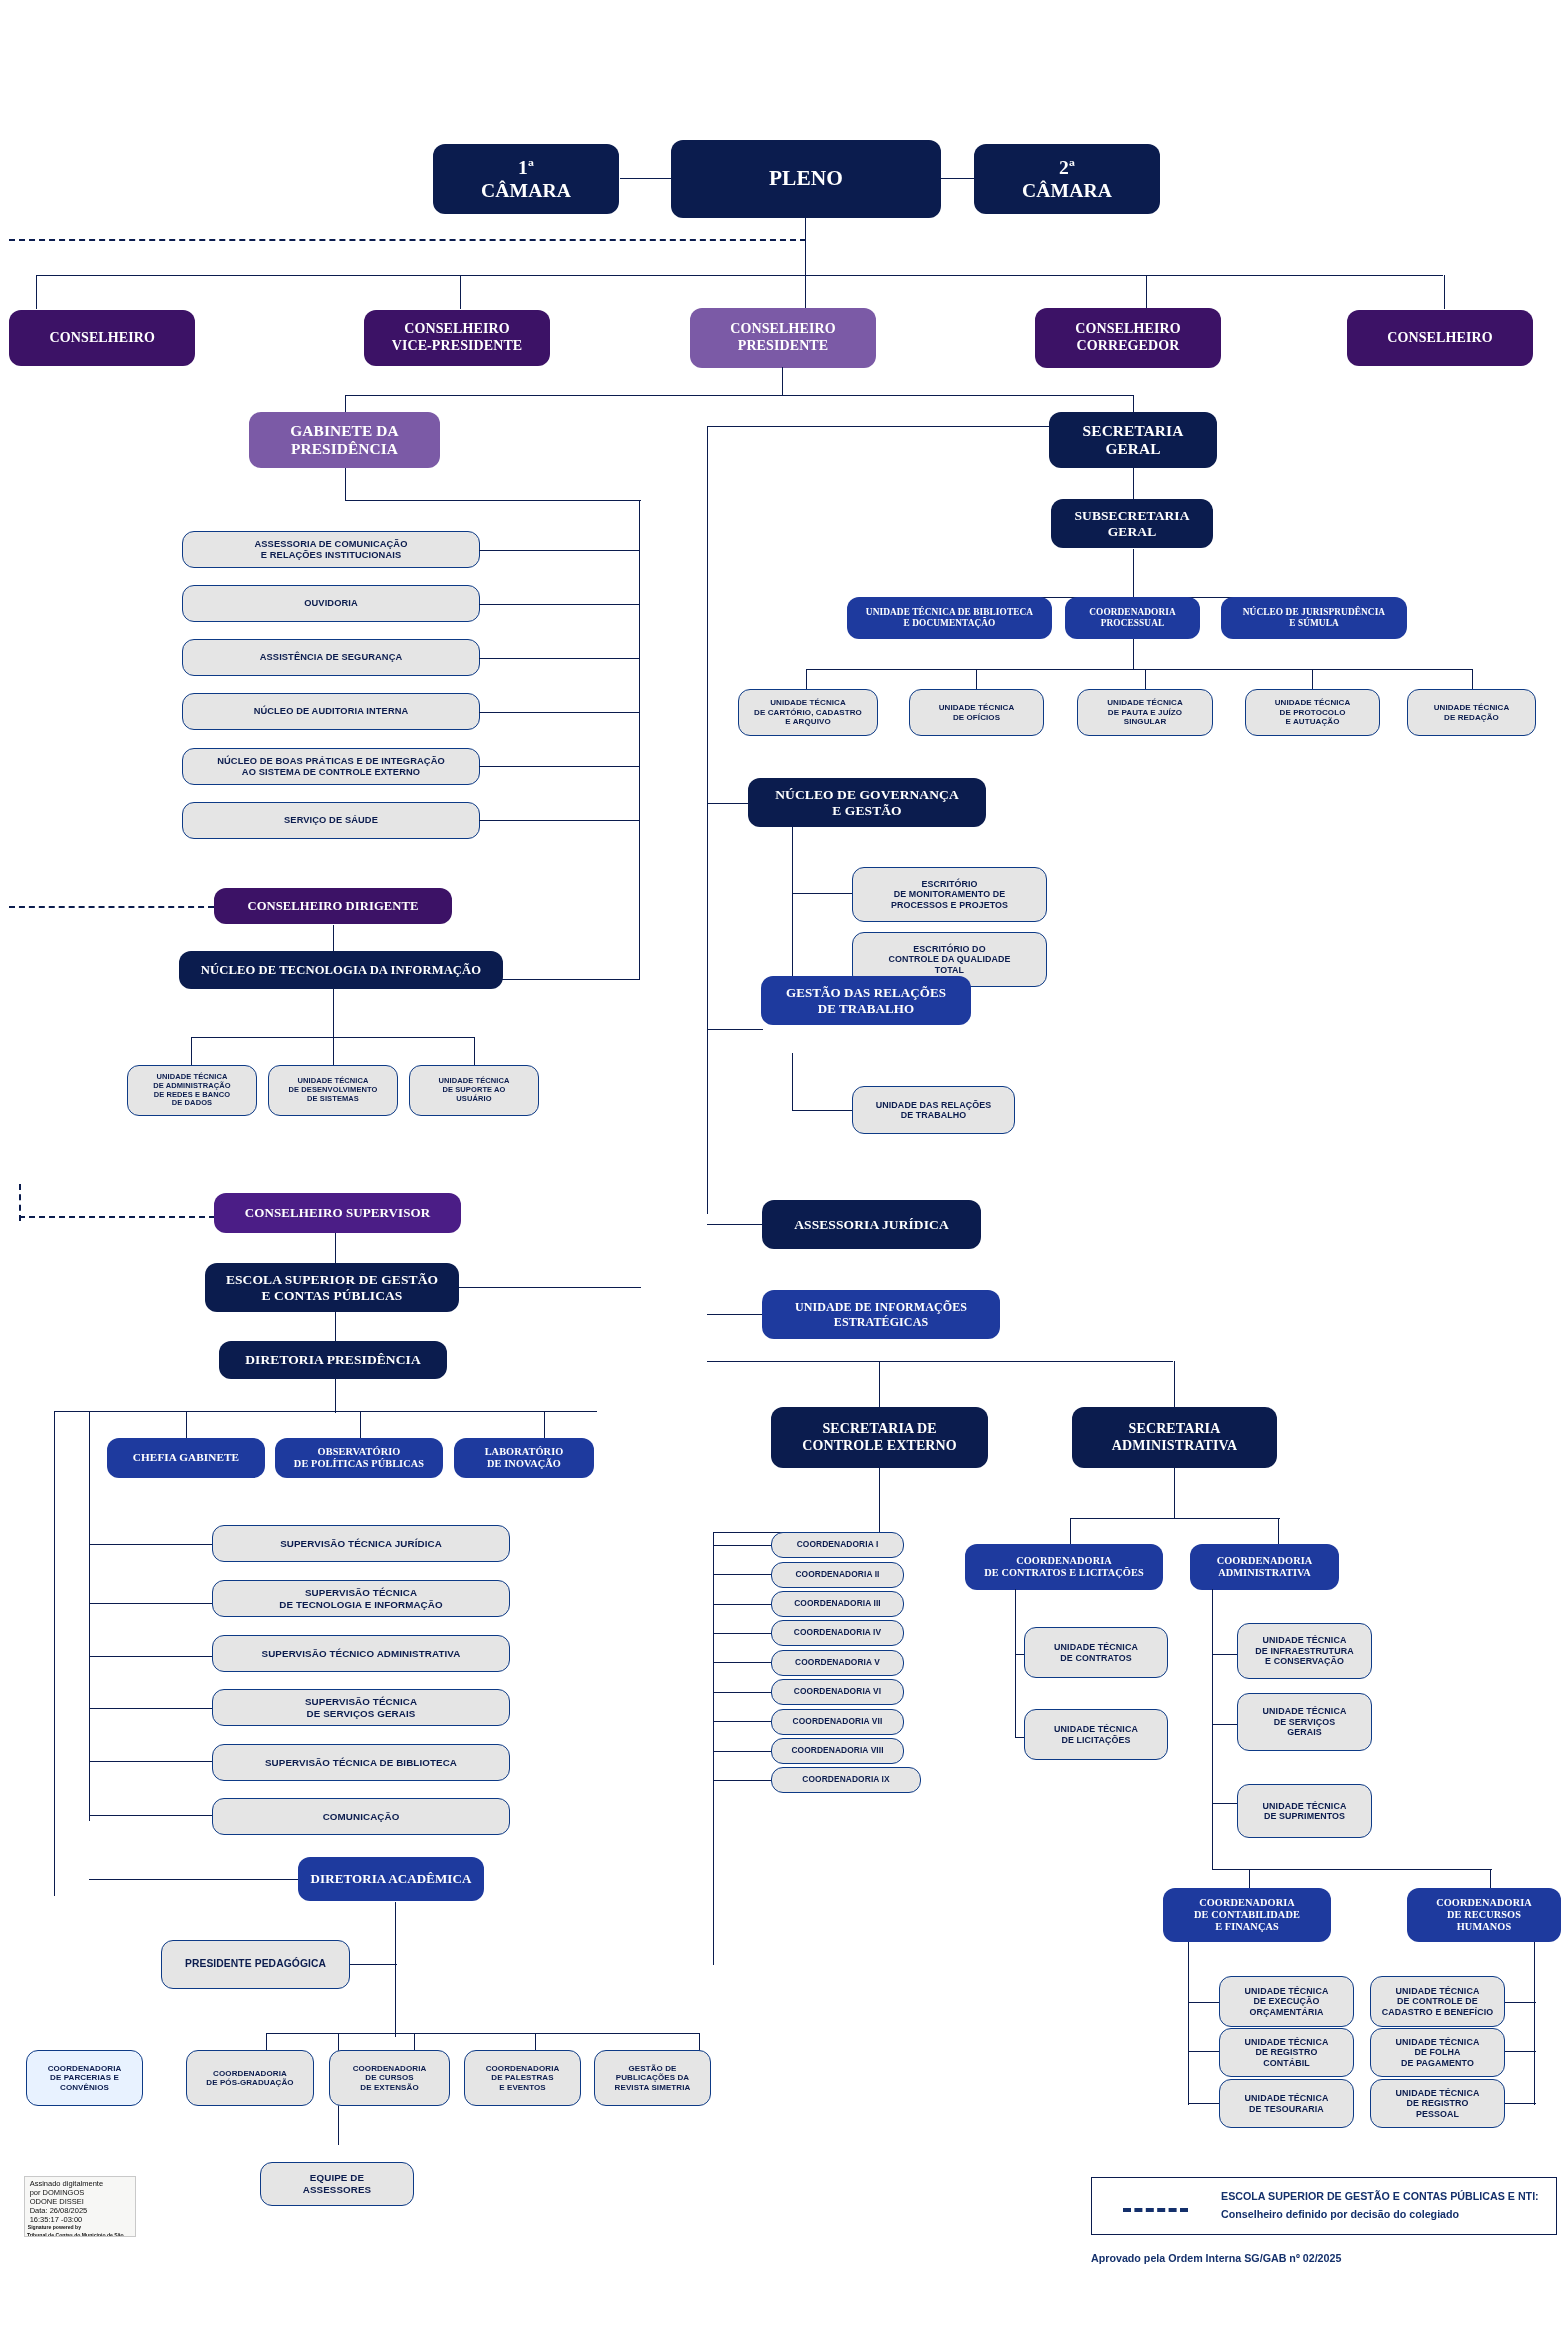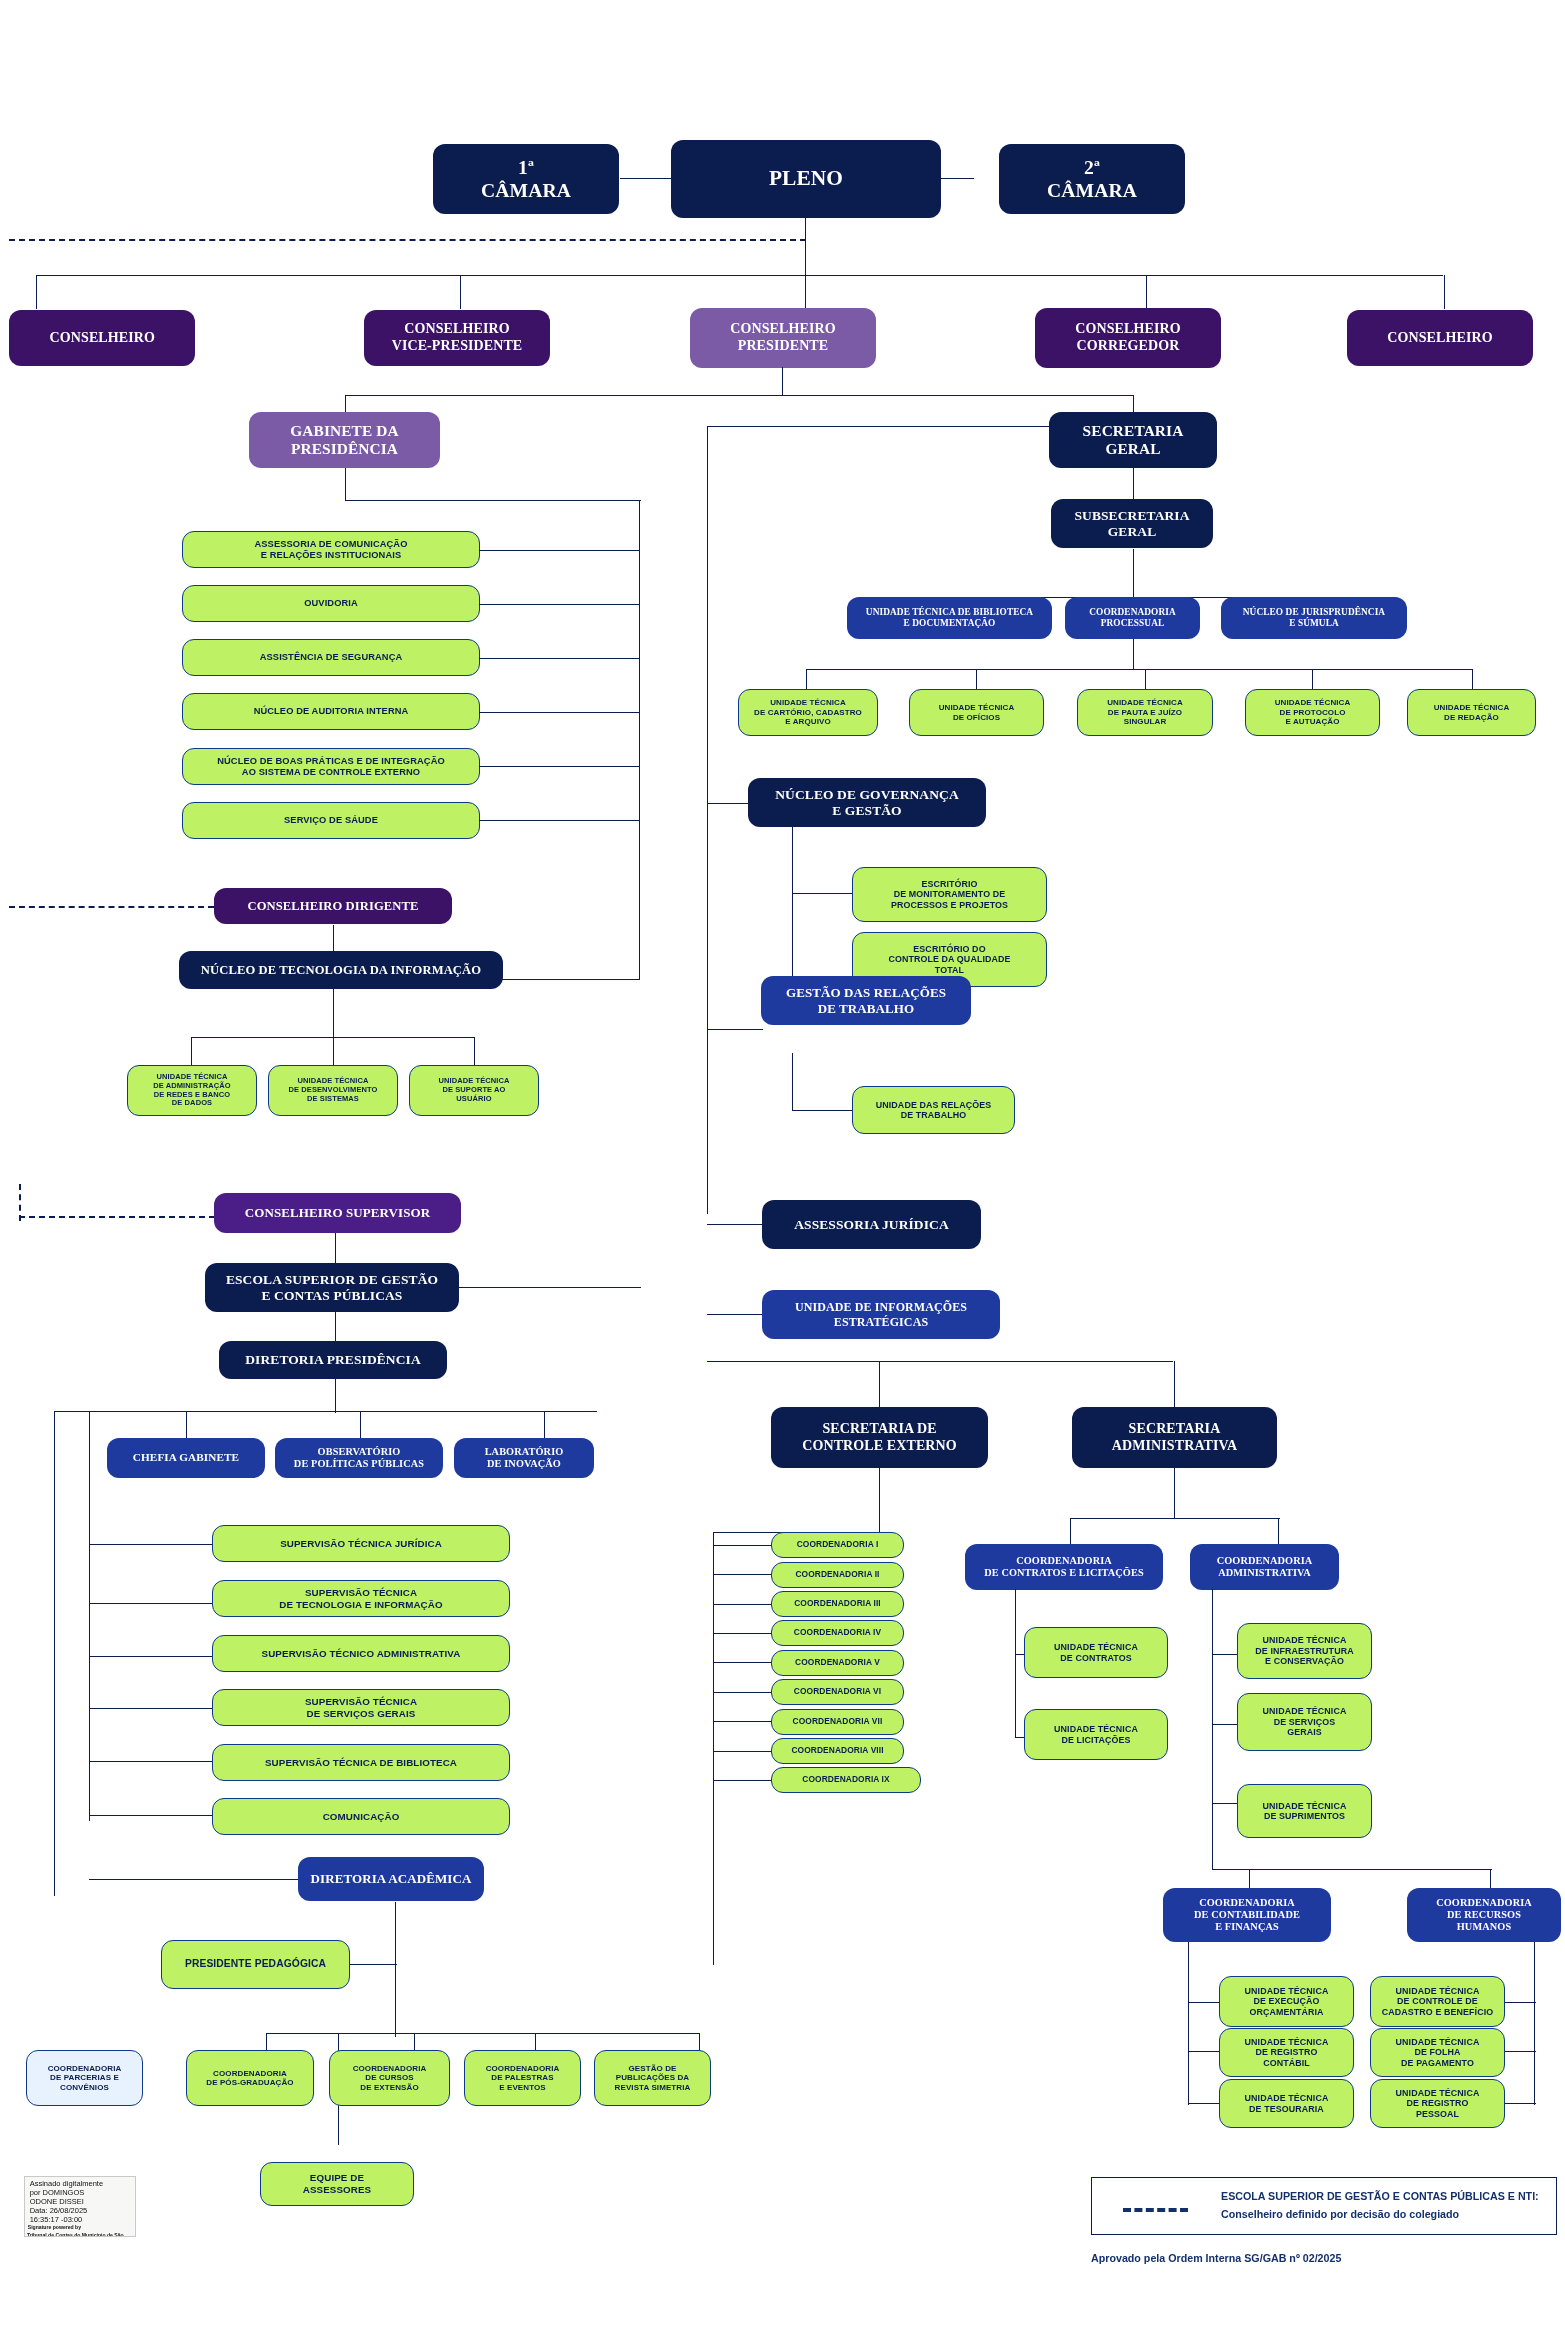--- a/index.html
+++ b/index.html
@@ -14,21 +14,21 @@
   .dashv{position:absolute;width:0;border-left:2.3px dashed #0b1c4e;}
 
   
   .node{position:absolute;display:flex;align-items:center;justify-content:center;
         text-align:center;box-sizing:border-box;line-height:1.18;
         font-weight:700;letter-spacing:0.1px;padding:1.9px 3.7px;}
 
   
   .navy   {background:#0b1c4e;color:#ffffff;border-radius:12px;font-weight:800;}
   .royal  {background:#1e3a9e;color:#ffffff;border-radius:12px;font-weight:800;}
-  .lightb {background:#bef264;color:#0b1c4e;border:1.4px solid #0d3a86;border-radius:12px;}
+  .lightb {background:#e5e5e5;color:#0b1c4e;border:1.4px solid #0d3a86;border-radius:12px;}
   .paleb  {background:#e8f2ff;color:#0b1c4e;border:1.4px solid #0d3a86;border-radius:12px;}
   .purple {background:#3c1266;color:#ffffff;border-radius:12px;font-weight:800;}
   .purple2{background:#4b1d86;color:#ffffff;border-radius:12px;font-weight:800;}
   .lilac  {background:#7b5aa6;color:#ffffff;border-radius:12px;font-weight:800;}
 
   .cond{font-family:Liberation Serif, serif;font-stretch:condensed;}
   .tiny{font-size:6px;font-weight:800;color:#ffffff;letter-spacing:0.1px;}
 
   .legendbox{position:absolute;border:1.4px solid #0b1c4e;box-sizing:border-box;}
   .legendtxt{position:absolute;color:#14306b;font-weight:700;white-space:nowrap;}
@@ -39,21 +39,21 @@
   .sigtxt{position:absolute;color:#111;font-family:"Liberation Sans",sans-serif;}
   .sigbrand{position:absolute;font-weight:800;color:#1a1a1a;}
 </style>
 </head>
 <body>
 
 <div id="canvas">
 
   <div class="node navy cond" style="left:433px;top:144px;width:186px;height:70px;font-size:19.6px;">1ª<br>CÂMARA</div>
   <div class="node navy cond" style="left:671px;top:140px;width:270px;height:78px;font-size:21.4px;">PLENO</div>
-  <div class="node navy cond" style="left:974px;top:144px;width:186px;height:70px;font-size:19.6px;margin-left:25px;">2ª<br>CÂMARA</div>
+  <div class="node navy cond" style="left:974px;top:144px;width:186px;height:70px;font-size:19.6px;">2ª<br>CÂMARA</div>
 
   <div class="ln lnh" style="left:620px;top:178px;width:52px;"></div>
   <div class="ln lnh" style="left:940px;top:178px;width:34px;"></div>
   <div class="ln lnv" style="left:805px;top:218px;height:58px;"></div>
   <div class="dash" style="left:9.3px;top:239px;width:797px;"></div>
   <div class="ln lnh" style="left:36px;top:275px;width:1407px;"></div>
 
   <div class="ln lnv" style="left:36px;top:275px;height:34px;"></div>
   <div class="ln lnv" style="left:460px;top:275px;height:34px;"></div>
   <div class="ln lnv" style="left:805px;top:275px;height:34px;"></div>

